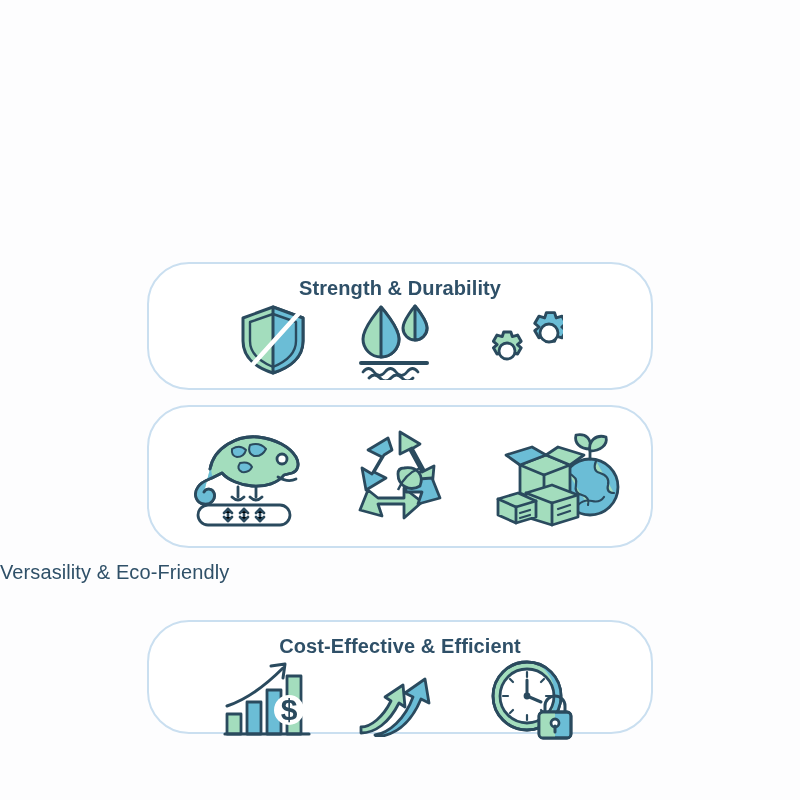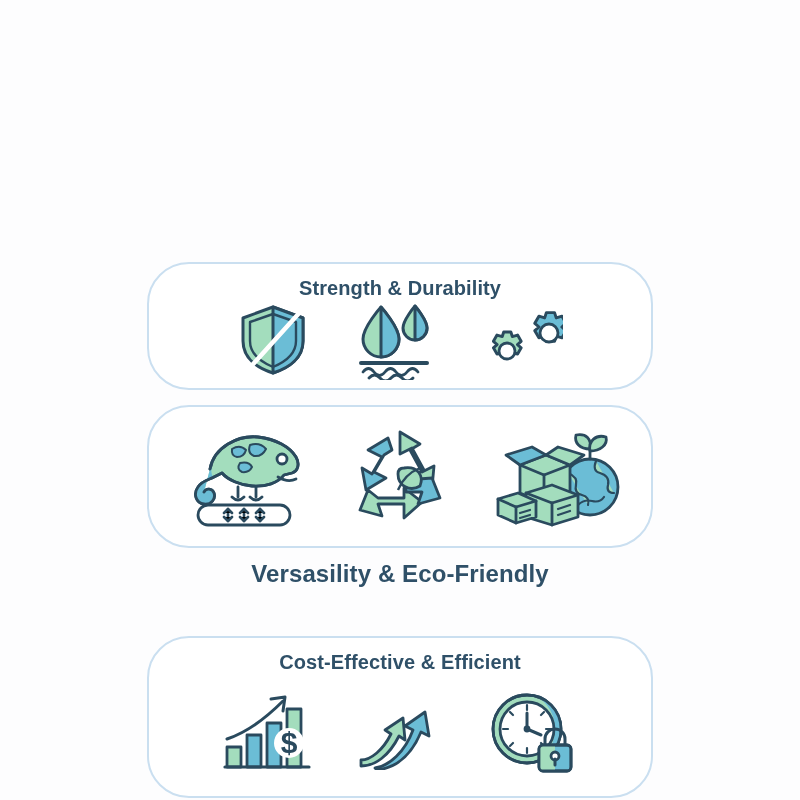--- a/index.html
+++ b/index.html
@@ -52,21 +52,21 @@
     box-sizing: border-box;
     background: #ffffff;
     border: 2px solid #cadff0;
     border-radius: 42px;
     display: flex;
     flex-direction: column;
     align-items: center;
   }
   #card-1 { top: 262px; height: 128px; }
   #card-2 { top: 405px; height: 143px; }
-  #card-3 { top: 636px; height: 162px; }
+  #card-3 { top: 620px; height: 114px; }
 
   .card-title {
     font-size: 20px;
     font-weight: 600;
     color: #2f5068;
     margin-top: 14px;
     line-height: 1;
     letter-spacing: 0.1px;
   }
 
@@ -83,23 +83,23 @@
   #card-3 .icon-row { gap: 42px; padding-bottom: 4px; }
 
   .icon { display: block; }
 
   
   .standalone-caption {
     position: absolute;
     top: 562px;
     left: 0;
     width: 100%;
-    text-align: center;
-    font-size: 24px;
-    font-weight: 700;
+    text-align: left;
+    font-size: 20px;
+    font-weight: 400;
     color: #2f5068;
     line-height: 1;
     letter-spacing: 0.1px;
   }
 </style>
 </head>
 <body>
 
 <div class="page">
 

